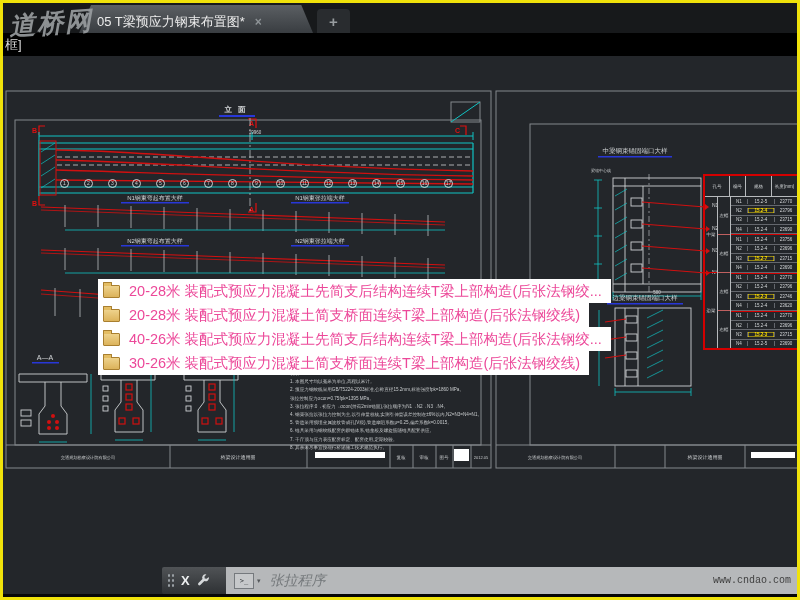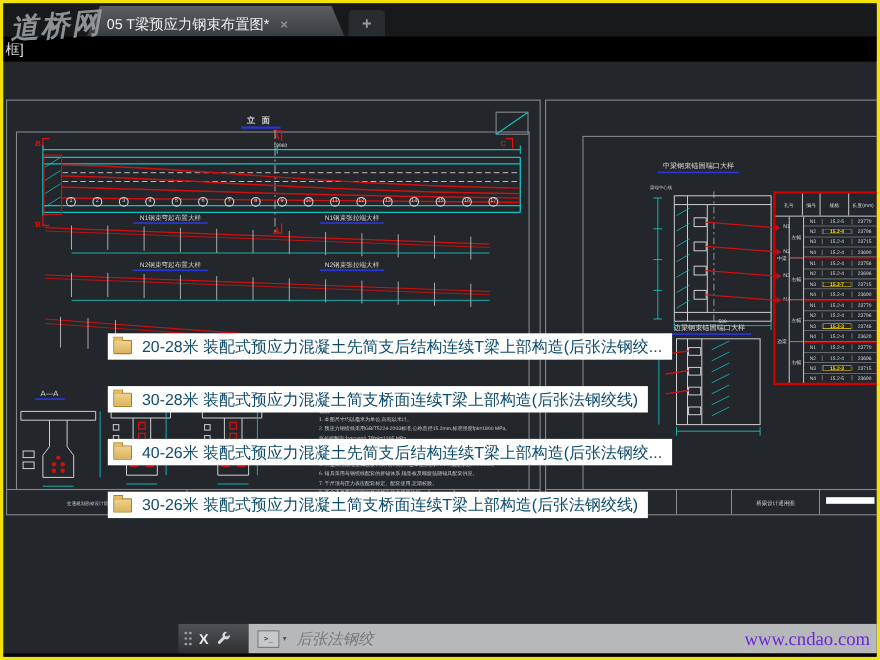--- a/index.html
+++ b/index.html
@@ -52,40 +52,40 @@
         border-bottom:1px solid rgba(180,185,190,.45);}
   .trow:last-child{border-bottom:none;}
   .trow.sep{border-top:1.2px solid #d40000;}
   .trow span{text-align:center;}
   .tn{width:16px;}.ts{width:26px;border-left:1px solid rgba(180,185,190,.45);border-right:1px solid rgba(180,185,190,.45);}
   .tl{flex:1;}
   .trow.hl .ts{color:#ffdf00;font-weight:bold;box-shadow:inset 0 0 0 .5px #ffdf00;}
   
   .pop{position:absolute;left:95px;top:276px;display:flex;flex-direction:column;z-index:30;}
   .pitem{display:flex;align-items:center;height:24px;background:#fff;padding:0 9px 0 5px;
-         width:max-content;color:#0c4a6e;font-size:14.5px;white-space:nowrap;margin-top:24px;}
+         width:max-content;color:#ec4899;font-size:14.5px;white-space:nowrap;}
   .folder{width:15px;height:11px;background:linear-gradient(#eed28c,#dcb35b);
           border:1px solid #a97f2f;border-radius:1px;position:relative;margin-right:9px;flex:0 0 auto;}
   .folder::before{content:"";position:absolute;top:-4px;left:-1px;width:7px;height:3px;
           background:#e4bd63;border:1px solid #a97f2f;border-bottom:none;border-radius:1px 1px 0 0;}
   
   .cmdbar{position:absolute;left:159px;top:564px;width:637px;height:27px;display:flex;z-index:25;
           border-radius:2px;overflow:hidden;}
   .cb-left{width:64px;background:linear-gradient(#505356,#2e3134);display:flex;align-items:center;
            gap:6px;padding:0 5px;box-sizing:border-box;flex:0 0 auto;}
   .cb-grip{width:8px;height:16px;background-image:radial-gradient(circle,#9aa0a5 1px,transparent 1.4px);
            background-size:4px 5px;}
   .cb-x{color:#eceeef;font-size:13px;font-weight:bold;}
   .cb-main{flex:1;background:#b6b8ba;display:flex;align-items:center;padding:0 8px;min-width:0;}
   .cb-prompt{width:18px;height:14px;border:1px solid #75797d;background:#c6c8ca;font-size:7px;
              color:#303437;display:flex;align-items:center;justify-content:center;
              font-family:"DejaVu Sans Mono",monospace;flex:0 0 auto;}
   .cb-caret{font-size:7px;color:#54585b;margin-left:3px;}
   .cb-input{font-style:italic;font-size:14px;color:#75797c;margin-left:9px;white-space:nowrap;}
-  .cb-wm{margin-left:auto;font-family:Liberation Serif, serif;font-size:17px;color:#6d28d9;}
+  .cb-wm{margin-left:auto;font-family:Liberation Mono, monospace;font-size:10px;color:#404040;}
   .bottomstrip{position:absolute;left:0;top:591px;right:0;height:5px;background:#060606;z-index:24;}
 </style>
 </head>
 <body>
 
 <div class="stage">
   <div class="layer">
 
     <div class="tabbar">
       <div class="tab">
@@ -571,21 +571,21 @@
     </div>
 
     <div class="pop">
 
     <div class="pitem">
         <span class="folder"></span>
         <span class="plabel">20-28米 装配式预应力混凝土先简支后结构连续T梁上部构造(后张法钢绞...</span>
       </div>
         <div class="pitem">
         <span class="folder"></span>
-        <span class="plabel">30-28米 装配式预应力混凝土简支桥面连续T梁上部构造(后张法钢绞线)</span>
+        <span class="plabel">20-28米 装配式预应力混凝土简支桥面连续T梁上部构造(后张法钢绞线)</span>
       </div>
         <div class="pitem">
         <span class="folder"></span>
         <span class="plabel">40-26米 装配式预应力混凝土先简支后结构连续T梁上部构造(后张法钢绞...</span>
       </div>
         <div class="pitem">
         <span class="folder"></span>
         <span class="plabel">30-26米  装配式预应力混凝土简支桥面连续T梁上部构造(后张法钢绞线)</span>
       </div>
       </div>
@@ -594,20 +594,20 @@
       <div class="cb-left">
         <span class="cb-grip"></span>
         <span class="cb-x">X</span>
         <svg width="15" height="15" viewBox="0 0 16 16">
           <path d="M13.6 4.2a3.4 3.4 0 0 1-4.7 4.2L4.6 12.7a1.4 1.4 0 1 1-2-2l4.3-4.3a3.4 3.4 0 0 1 4.2-4.7L9 3.8l.3 2 2 .3z" fill="#d5d8da"></path>
         </svg>
       </div>
       <div class="cb-main">
         <span class="cb-prompt">&gt;_</span>
         <span class="cb-caret">▾</span>
-        <span class="cb-input">后张法钢绞</span>
+        <span class="cb-input">张拉程序</span>
         <span class="cb-wm">www.cndao.com</span>
       </div>
     </div>
 
     <div class="bottomstrip"></div>
   </div>
 </div>
 
 </body></html>

